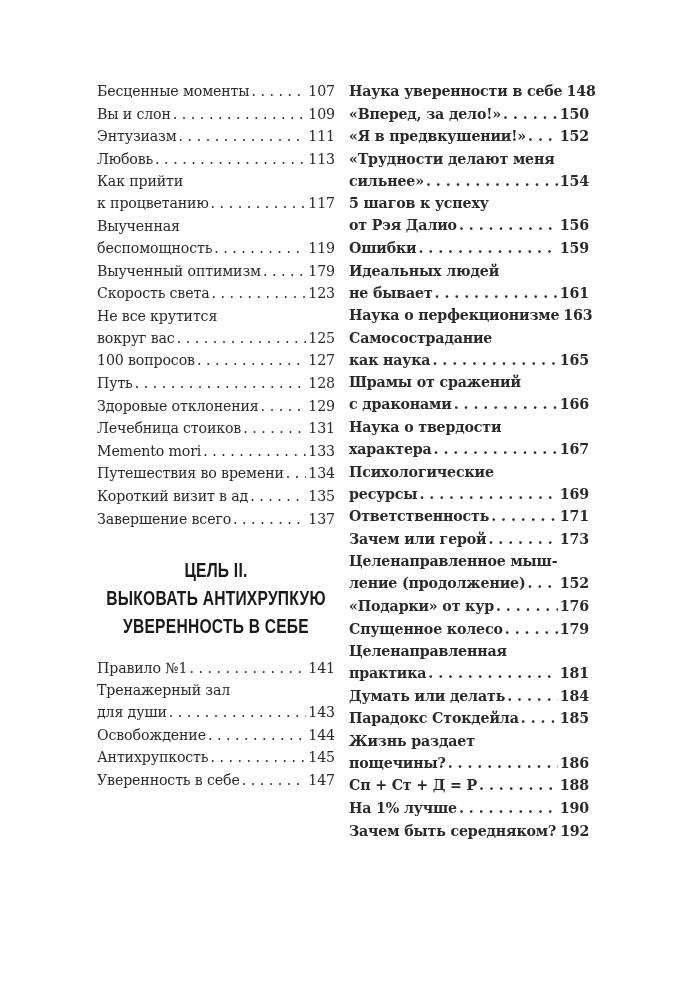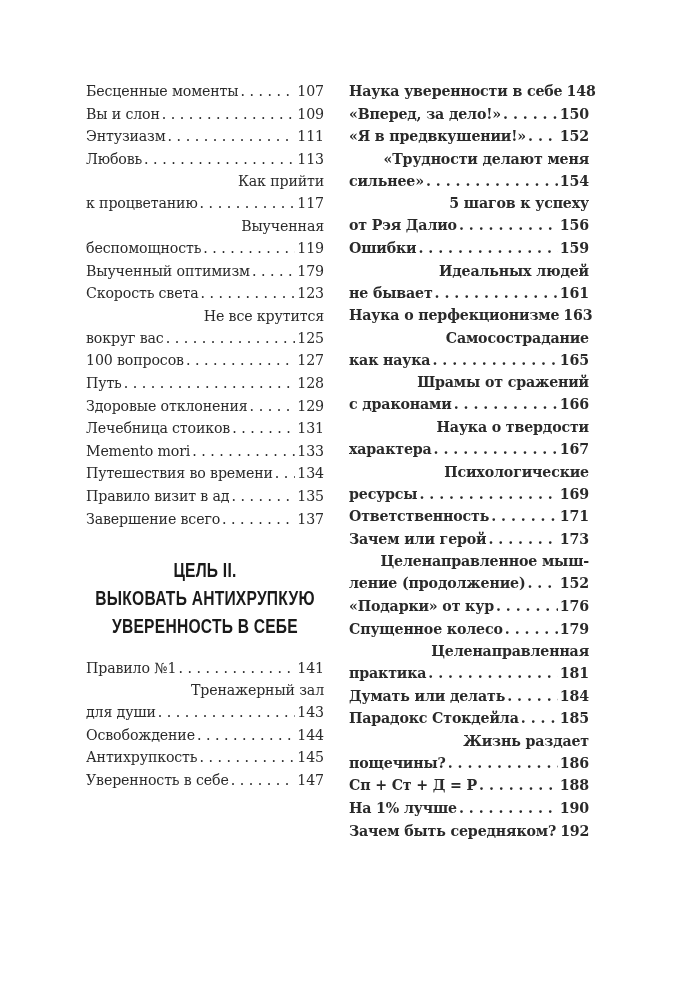--- a/index.html
+++ b/index.html
@@ -1,22 +1,22 @@
 <!DOCTYPE html>
 <html><head>
   <meta charset="utf-8">
   <style>
     html, body { margin: 0; padding: 0; background: #ffffff; }
     body { width: 694px; height: 1000px; position: relative; overflow: hidden;
            font-family: "DejaVu Serif", "Liberation Serif", serif; color: #2a2a2a; }
     .col { position: absolute; top: 80px; }
-    .col.left { left: 86px; width: 238px; }
+    .col.left { left: 97px; width: 238px; }
     .col.right { left: 349px; width: 240px; font-weight: bold; }
     .entry { font-size: 14.2px; line-height: 22px; margin-bottom: 0.6px; letter-spacing: -0.15px; }
-    .entry .pre { display: block; white-space: nowrap; text-align: right; }
+    .entry .pre { display: block; white-space: nowrap; }
     .entry .last { display: flex; align-items: baseline; white-space: nowrap; }
     .entry .last .t { flex: 0 0 auto; }
     .entry .last .dots { flex: 1 1 auto; overflow: hidden; margin: 0 2px; letter-spacing: 2.3px; color: #2a2a2a; }
     .entry .last .dots::after { content: ". . . . . . . . . . . . . . . . . . . . . . . . . . . . . . . . . . . . . . . . . . . . . . . ."; letter-spacing: 0; }
     .entry .last .p { flex: 0 0 auto; }
     .heading { font-family: "Liberation Sans", "DejaVu Sans", sans-serif; font-weight: bold;
                text-align: center; font-size: 20px; line-height: 28px; transform: scaleX(0.78);
                transform-origin: center; color: #1a1a1a; margin: 26px -40px 17px -40px; letter-spacing: 0.3px; }
   </style>
 </head>
@@ -127,21 +127,21 @@
       </div>
       <div class="entry">
         <div class="last">
           <span class="t">Путешествия во времени</span>
           <span class="dots"></span>
           <span class="p">134</span>
         </div>
       </div>
       <div class="entry">
         <div class="last">
-          <span class="t">Правило визит в ад</span>
+          <span class="t">Короткий визит в ад</span>
           <span class="dots"></span>
           <span class="p">135</span>
         </div>
       </div>
       <div class="entry">
         <div class="last">
           <span class="t">Завершение всего</span>
           <span class="dots"></span>
           <span class="p">137</span>
         </div>

